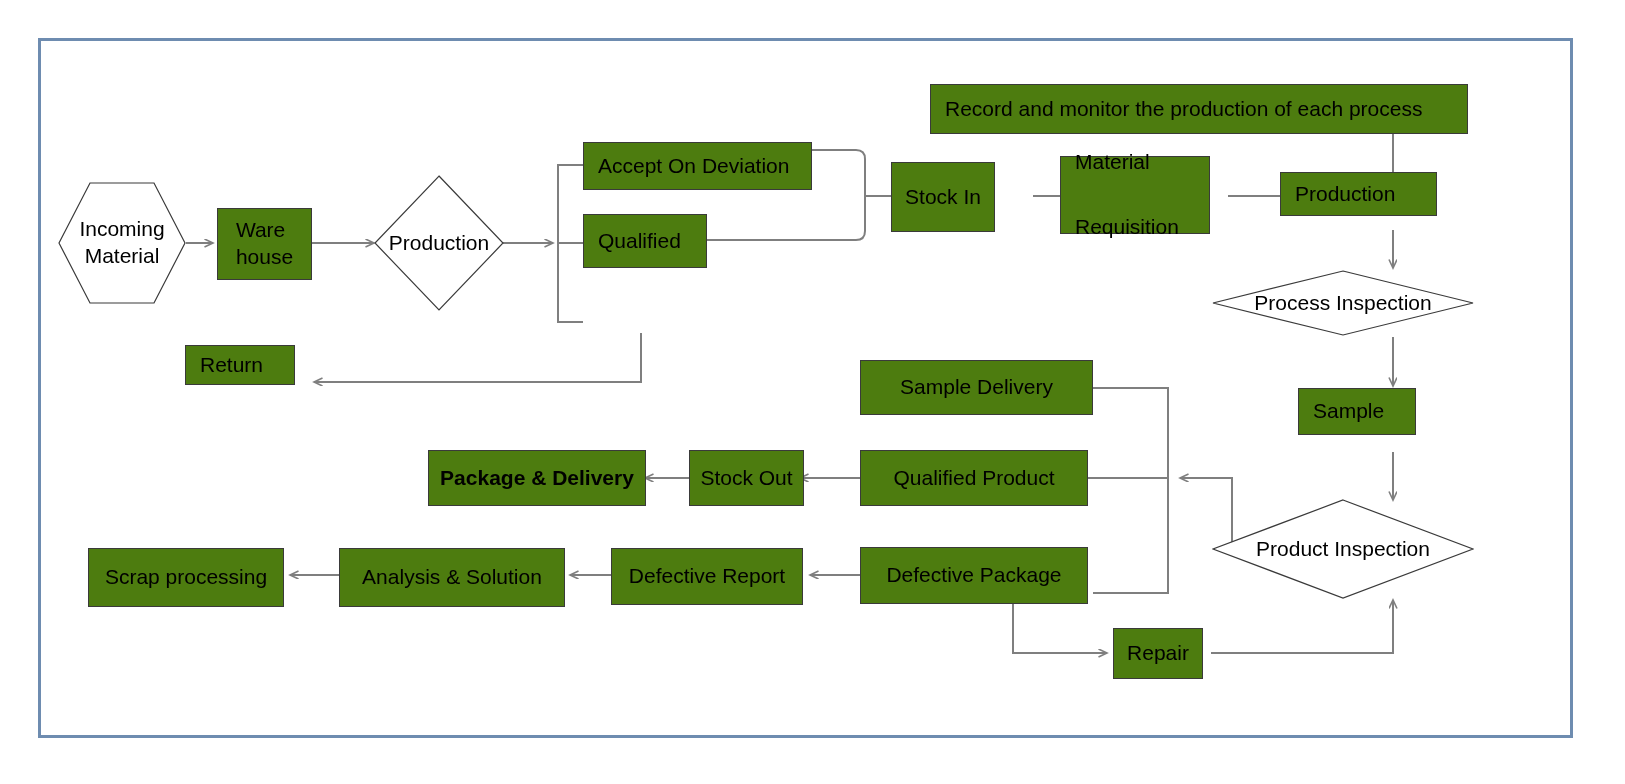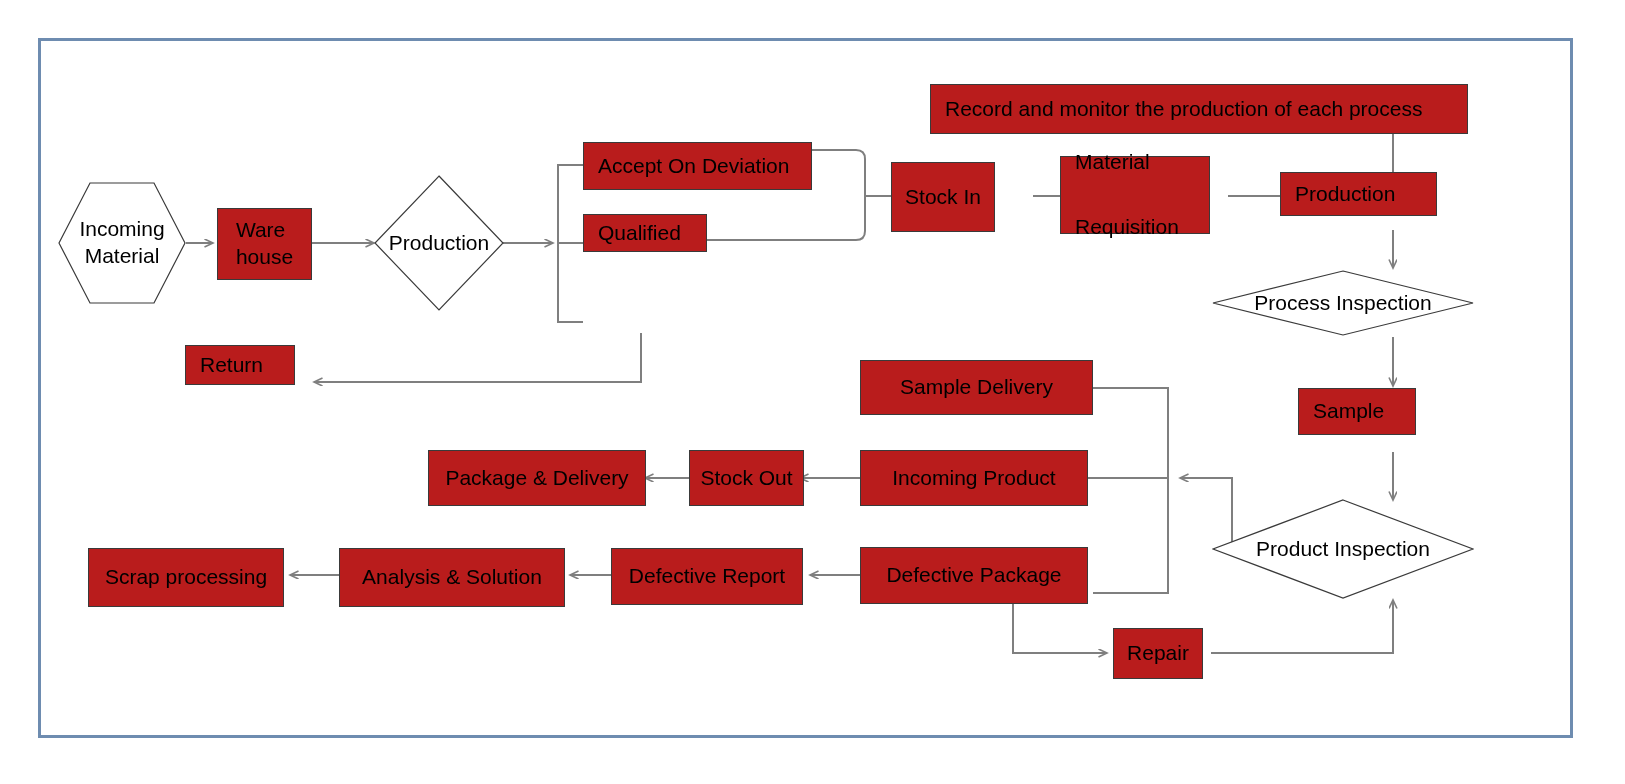--- a/index.html
+++ b/index.html
@@ -38,21 +38,21 @@
     box-sizing: border-box;
     display: flex;
     align-items: center;
     color: #000000;
     font-size: 21px;
     line-height: 1.28;
     white-space: pre-line;
   }
   .node.box {
     border: 1px solid #3a3a3a;
-    background: #b91c1c;
+    background: #4d7c0f;
   }
   .node.pad-left { padding-left: 14px; justify-content: flex-start; }
   .node.center { justify-content: center; }
   .node.shape {
     border: none;
     background: transparent;
     justify-content: center;
   }
   .shape-svg {
     position: absolute;
@@ -151,21 +151,21 @@
     <svg class="shape-svg" viewBox="0 0 130 136" preserveAspectRatio="none">
       <polygon points="65,1 129,68 65,135 1,68" fill="#ffffff" stroke="#3A3A3A" stroke-width="1.2"></polygon>
     </svg>
     <span class="shape-label">Production</span>
   </div>
 
   <div class="node box pad-left" style="left:583px; top:142px; width:229px; height:48px;align-items:center;">
     <span>Accept On Deviation</span>
   </div>
 
-  <div class="node box pad-left" style="left:583px; top:214px; width:124px; height:38px;">
+  <div class="node box pad-left" style="left:583px; top:214px; width:124px; height:54px;">
     <span>Qualified</span>
   </div>
 
 
   <div class="node box pad-left" style="left:185px; top:345px; width:110px; height:40px;">
     <span>Return</span>
   </div>
 
   <div class="node box center" style="left:891px; top:162px; width:104px; height:70px;">
     <span>Stock In</span>
@@ -201,32 +201,32 @@
       <polygon points="131,1 261,50 131,99 1,50" fill="#ffffff" stroke="#3A3A3A" stroke-width="1.2"></polygon>
     </svg>
     <span class="shape-label">Product Inspection</span>
   </div>
 
   <div class="node box center" style="left:860px; top:360px; width:233px; height:55px;">
     <span>Sample Delivery</span>
   </div>
 
   <div class="node box center" style="left:860px; top:450px; width:228px; height:56px;">
-    <span>Incoming Product</span>
+    <span>Qualified Product</span>
   </div>
 
   <div class="node box center" style="left:860px; top:547px; width:228px; height:57px;">
     <span>Defective Package</span>
   </div>
 
   <div class="node box center" style="left:689px; top:450px; width:115px; height:56px;">
     <span>Stock Out</span>
   </div>
 
-  <div class="node box center" style="left:428px; top:450px; width:218px; height:56px;">
+  <div class="node box center" style="left:428px; top:450px; width:218px; height:56px;font-weight:bold;">
     <span>Package &amp; Delivery</span>
   </div>
 
   <div class="node box center" style="left:611px; top:548px; width:192px; height:57px;">
     <span>Defective Report</span>
   </div>
 
   <div class="node box center" style="left:339px; top:548px; width:226px; height:59px;">
     <span>Analysis &amp; Solution</span>
   </div>

